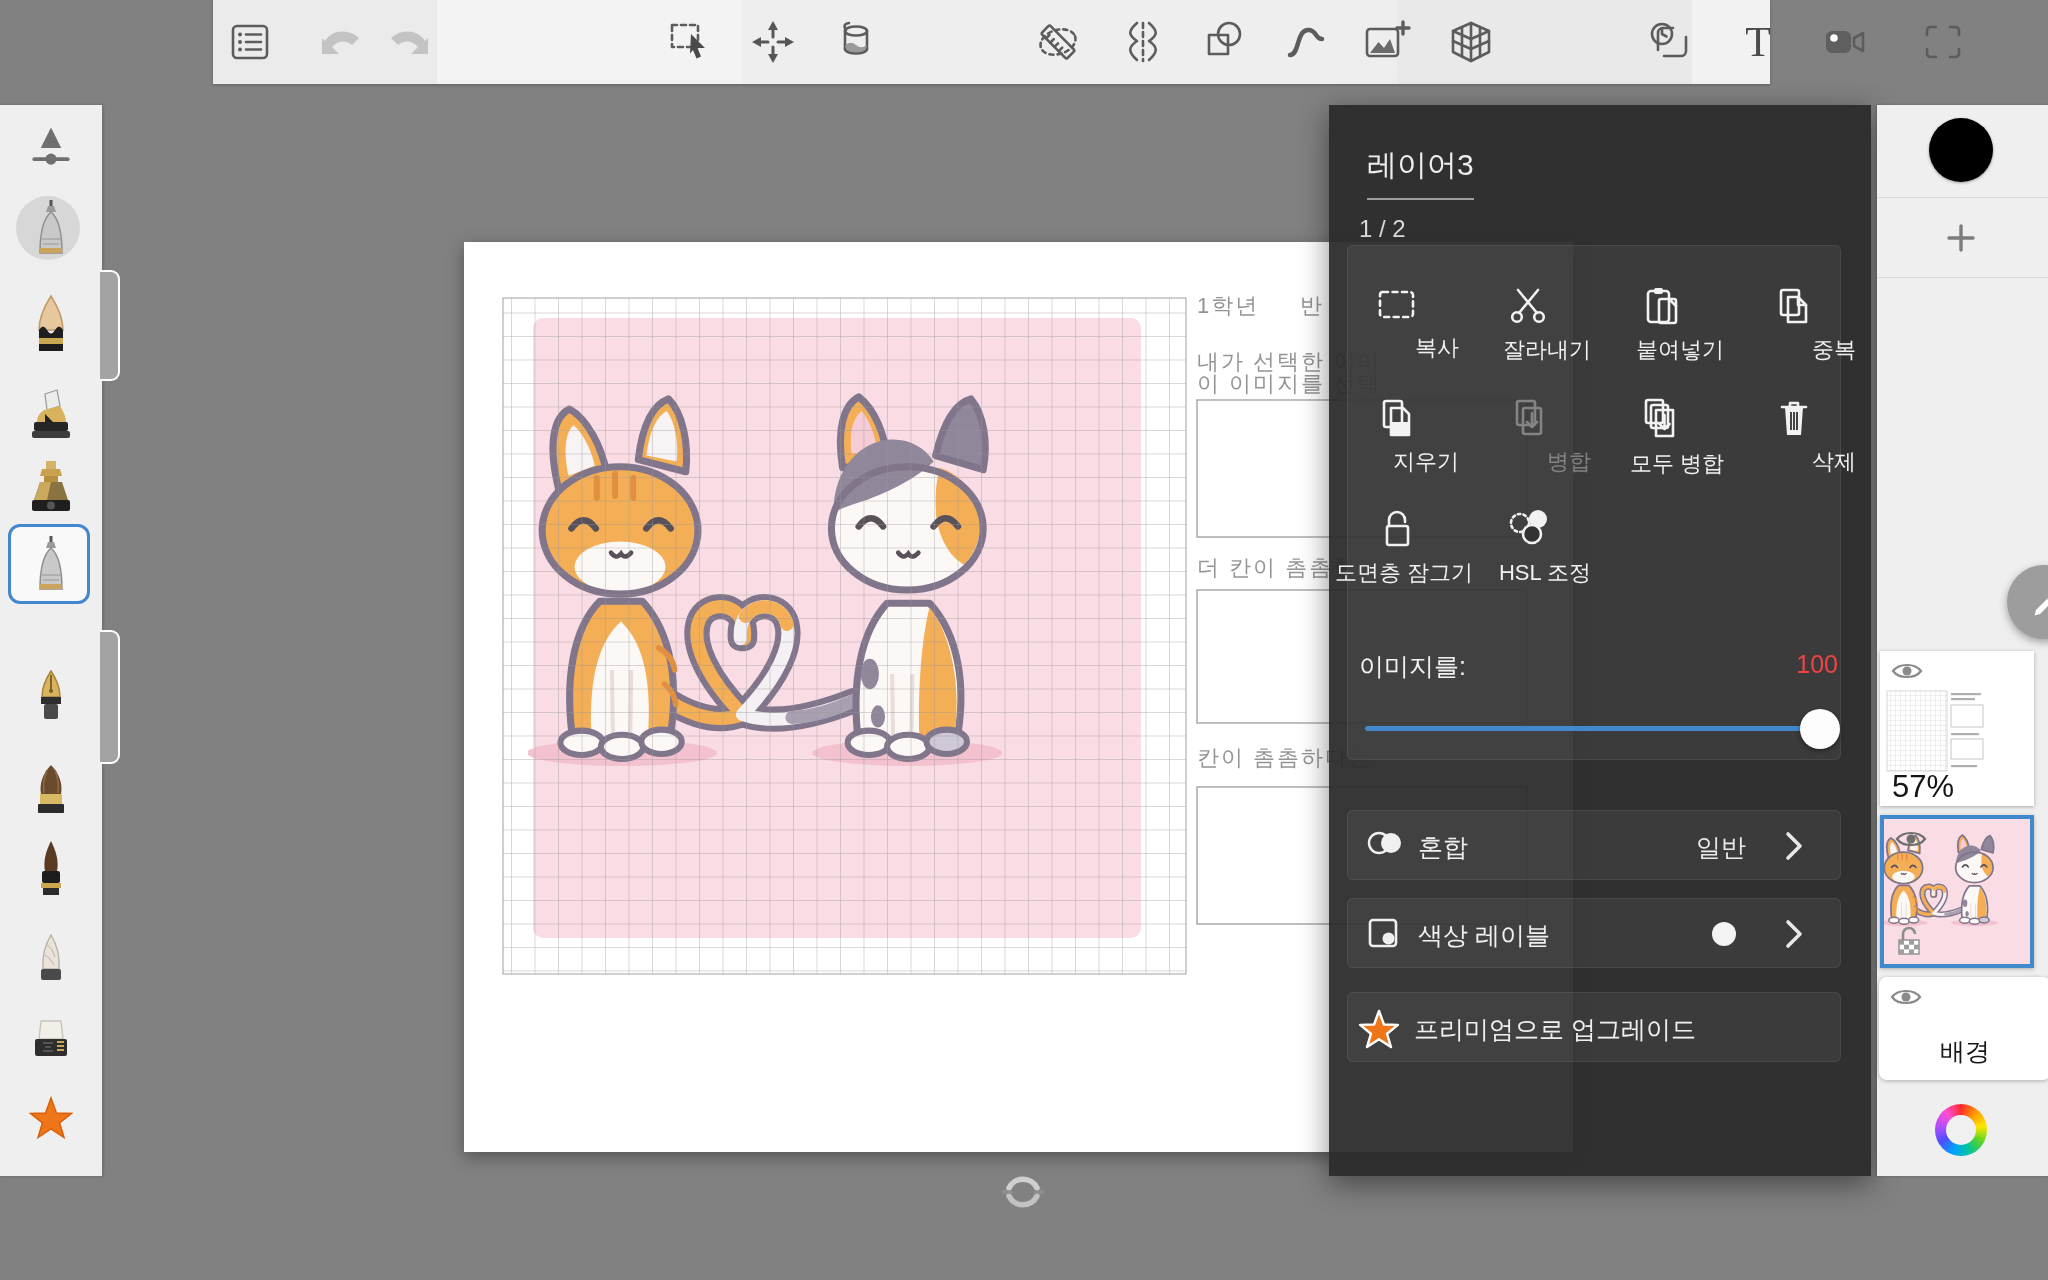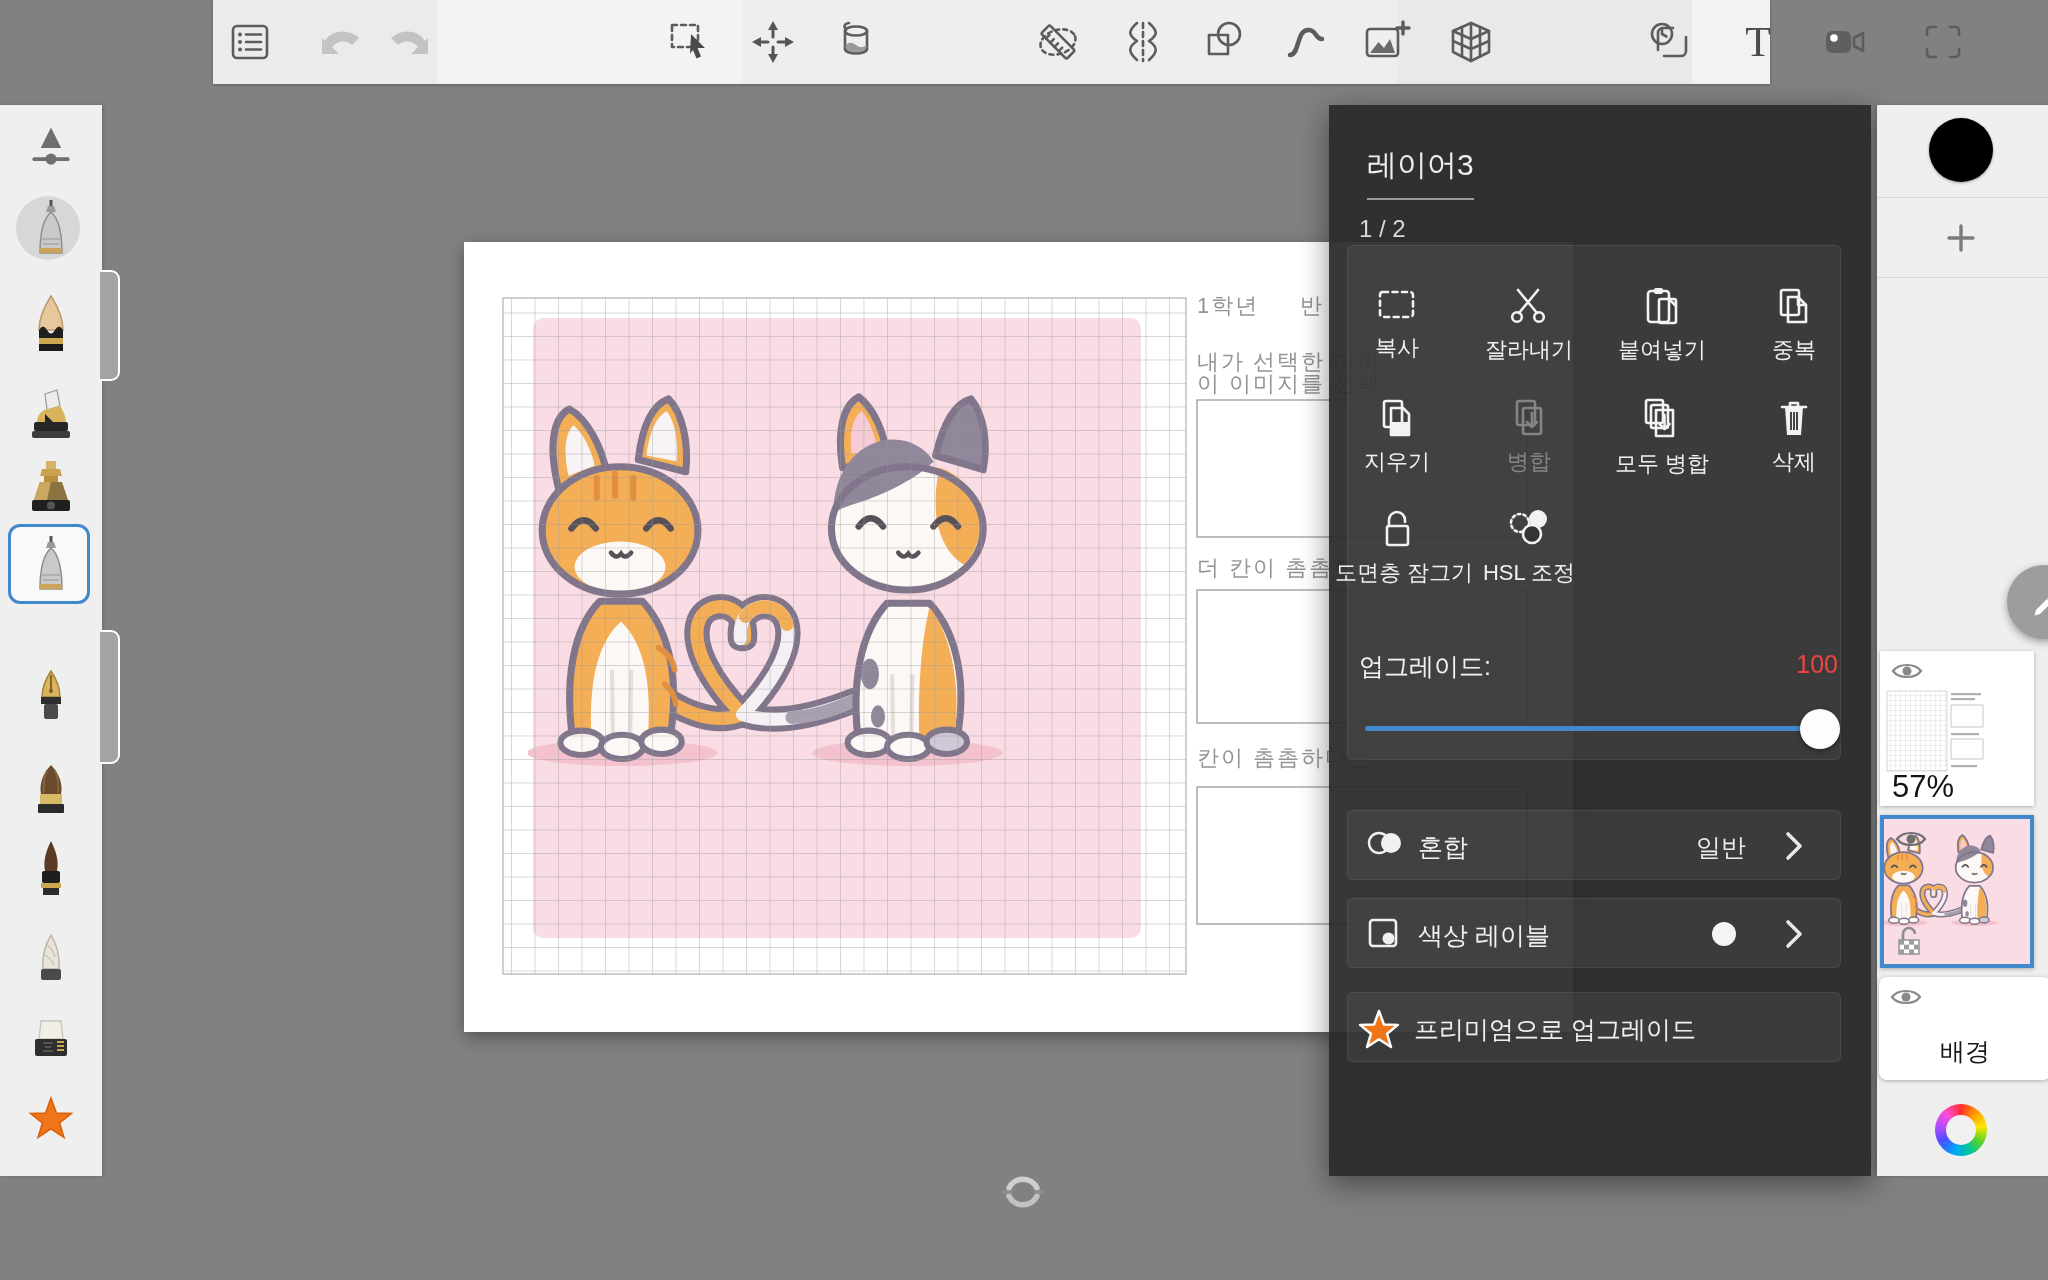--- a/index.html
+++ b/index.html
@@ -20,34 +20,34 @@
 
   
   #sidebar{position:absolute;left:0;top:105px;width:102px;height:1071px;background:var(--panel-bg,#f0f0f0);box-shadow:1px 0 3px rgba(0,0,0,.2);}
   .tool{position:absolute;left:0;width:102px;height:72px;display:flex;align-items:center;justify-content:center;cursor:pointer;}
   .tool svg{display:block;}
   .sel-frame{position:absolute;left:8px;width:82px;height:80px;border:3px solid var(--accent-blue,#4a90d9);border-radius:12px;background:rgba(255,255,255,.6);box-sizing:border-box;}
   .recent-circle{position:absolute;left:16px;width:64px;height:64px;border-radius:50%;background:#d7d7d7;}
   .flyout-tab{position:absolute;left:100px;width:18px;border:2px solid #ffffff;border-left:none;border-radius:0 9px 9px 0;background:#a3a3a3;cursor:pointer;}
 
   
-  #page{position:absolute;left:464px;top:242px;width:1109px;height:790px;background:#ffffff;box-shadow:0 5px 16px rgba(0,0,0,.35);}
+  #page{position:absolute;left:464px;top:242px;width:1109px;height:910px;background:#ffffff;box-shadow:0 5px 16px rgba(0,0,0,.35);}
   #page svg{position:absolute;left:0;top:0;}
 
   
   #rotate-reset{position:absolute;left:1001px;top:1170px;width:44px;height:44px;cursor:pointer;}
 
   
   #popup{position:absolute;left:1329px;top:105px;width:542px;height:1071px;background:rgba(43,43,43,.94);box-shadow:0 8px 28px rgba(0,0,0,.45);color:#ededed;}
   #popup .title{position:absolute;left:38px;top:40px;font-size:30px;color:#ededed;padding-bottom:12px;border-bottom:2px solid #9c9c9c;}
   #popup .pageind{position:absolute;left:30px;top:110px;font-size:24px;color:#d9d9d9;}
   .card{position:absolute;left:18px;width:494px;background:rgba(255,255,255,.055);border:1px solid rgba(255,255,255,.07);border-radius:6px;box-sizing:border-box;}
   .acell{position:absolute;width:124px;height:96px;text-align:center;cursor:pointer;}
   .acell svg{display:block;margin:0 auto;}
-  .acell .albl{display:block;margin-top:8px;font-size:22px;color:#f0f0f0;white-space:nowrap;}
+  .acell .albl{display:block;margin-top:8px;font-size:22px;color:#f0f0f0;white-space:nowrap;text-align:right;}
   .acell.disabled{opacity:.38;cursor:default;}
   .pop-ic{stroke:#f2f2f2;fill:none;stroke-width:2.6;stroke-linecap:round;stroke-linejoin:round;}
   .oplabel{position:absolute;left:30px;top:545px;font-size:25px;color:#f2f2f2;}
   .opval{position:absolute;right:33px;top:545px;font-size:25px;color:#ef4444;}
   #op-slider{position:absolute;left:36px;top:621px;width:455px;height:5px;border-radius:3px;background:var(--accent-blue,#3d82c6);cursor:pointer;}
   #op-thumb{position:absolute;left:471px;top:604px;width:40px;height:40px;border-radius:50%;background:#fdfdfd;box-shadow:0 2px 5px rgba(0,0,0,.4);cursor:pointer;}
   .rowcard{height:70px;cursor:pointer;}
   .rowcard .ric{position:absolute;left:18px;top:17px;}
   .rowcard .rlbl{position:absolute;left:70px;top:20px;font-size:25px;color:#efefef;}
   .rowcard .rval{position:absolute;right:94px;top:20px;font-size:25px;color:#e8e8e8;margin-left:18px;}
@@ -508,21 +508,21 @@
   </div>
   <div class="acell" style="left:138px;top:403px;">
     <svg width="46" height="42" viewBox="0 0 46 42">
         <circle cx="14" cy="15" r="9" class="pop-ic" stroke-width="2.2" stroke-dasharray="2.5 3.2"></circle>
         <circle cx="32" cy="11" r="9" fill="#f2f2f2"></circle>
         <circle cx="26" cy="26" r="9" fill="#333" stroke="#f2f2f2" stroke-width="2.6"></circle>
       </svg>
     <span class="albl">HSL 조정</span>
   </div>
 
-  <div class="oplabel">업그레이드:</div>
+  <div class="oplabel">이미지를:</div>
   <div class="opval">100</div>
   <div id="op-slider"></div>
   <div id="op-thumb"></div>
 
   <div class="card rowcard" style="top:705px;">
     <svg class="ric" width="38" height="30" viewBox="0 0 38 30">
         <circle cx="13" cy="15" r="10" stroke="#f0f0f0" stroke-width="2.4" fill="none"></circle>
         <circle cx="25" cy="15" r="10" fill="#f0f0f0"></circle>
       </svg>
     <span class="rlbl">혼합</span>

